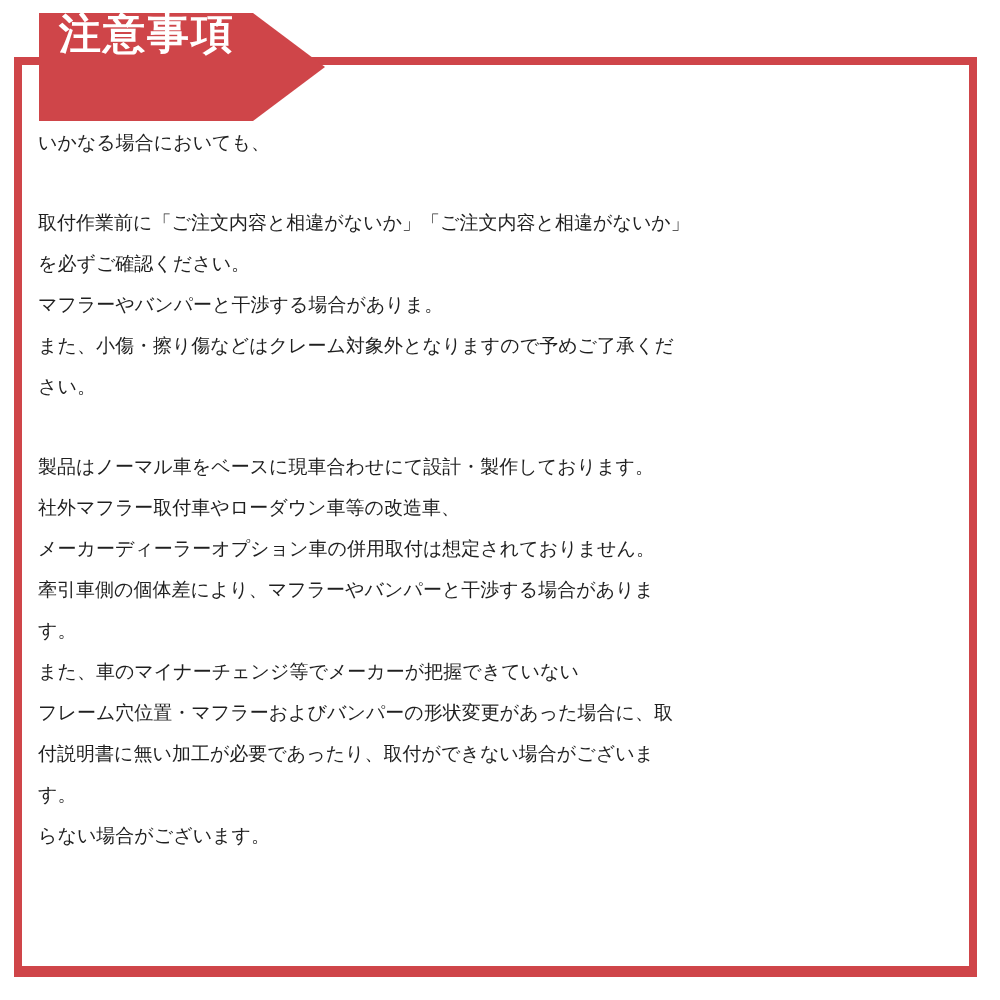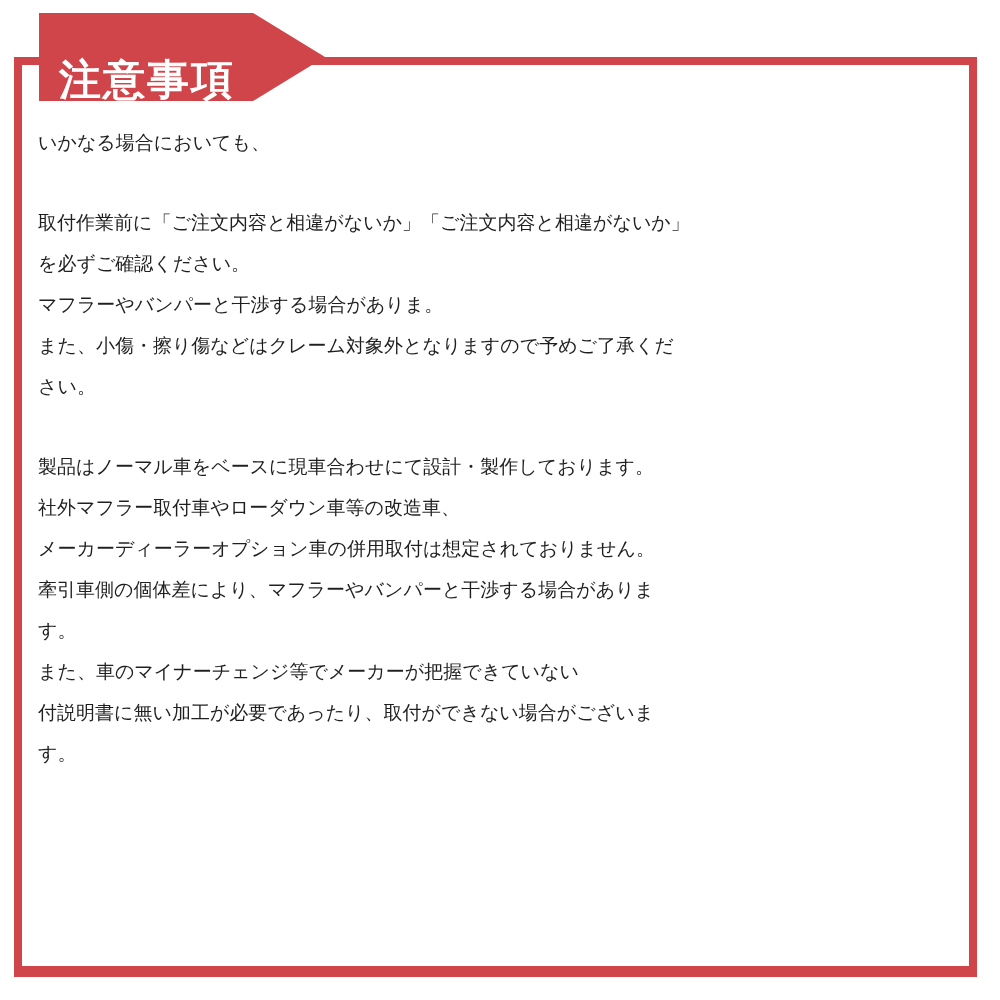--- a/index.html
+++ b/index.html
@@ -30,25 +30,25 @@
     border: 8px solid var(--accent-red);
     border-bottom-width: 11px;
     background: transparent;
   }
   
   .badge {
     position: absolute;
     left: 39px;
     top: 13px;
     width: 286px;
-    height: 88px;
+    height: 108px;
     background: var(--accent-red);
     clip-path: polygon(0 0, 214px 0, 100% 50%, 214px 100%, 0 100%);
     display: flex;
-    align-items: flex-end;
+    align-items: flex-start;
     z-index: 2;
   }
   .badge-label {
     color: var(--badge-text);
     font-size: 42px;
     font-weight: bold;
     padding-left: 20px;
     letter-spacing: 2px;
     white-space: nowrap;
     line-height: 1;
@@ -96,18 +96,20 @@
       <div class="line">さい。</div>
     </div>
 
     <div class="para">
       <div class="line">製品はノーマル車をベースに現車合わせにて設計・製作しております。</div>
       <div class="line">社外マフラー取付車やローダウン車等の改造車、</div>
       <div class="line">メーカーディーラーオプション車の併用取付は想定されておりません。</div>
       <div class="line">牽引車側の個体差により、マフラーやバンパーと干渉する場合がありま</div>
       <div class="line">す。</div>
       <div class="line">また、車のマイナーチェンジ等でメーカーが把握できていない</div>
+      <div class="line">フレーム穴位置・マフラーおよびバンパーの形状変更があった場合に、取</div>
       <div class="line">付説明書に無い加工が必要であったり、取付ができない場合がございま</div>
       <div class="line">す。</div>
+      <div class="line">らない場合がございます。</div>
     </div>
 
   </div>
 </div>
 
 </body></html>

